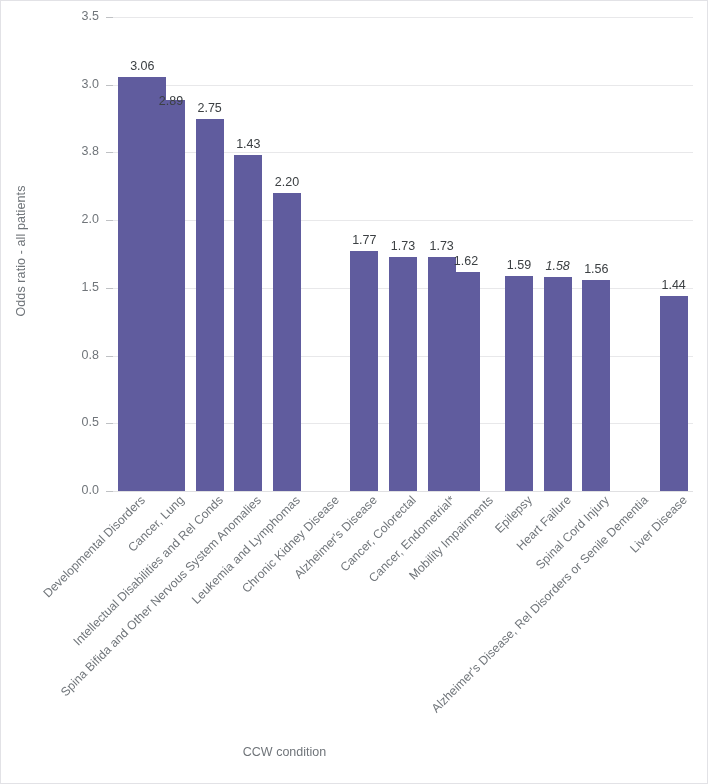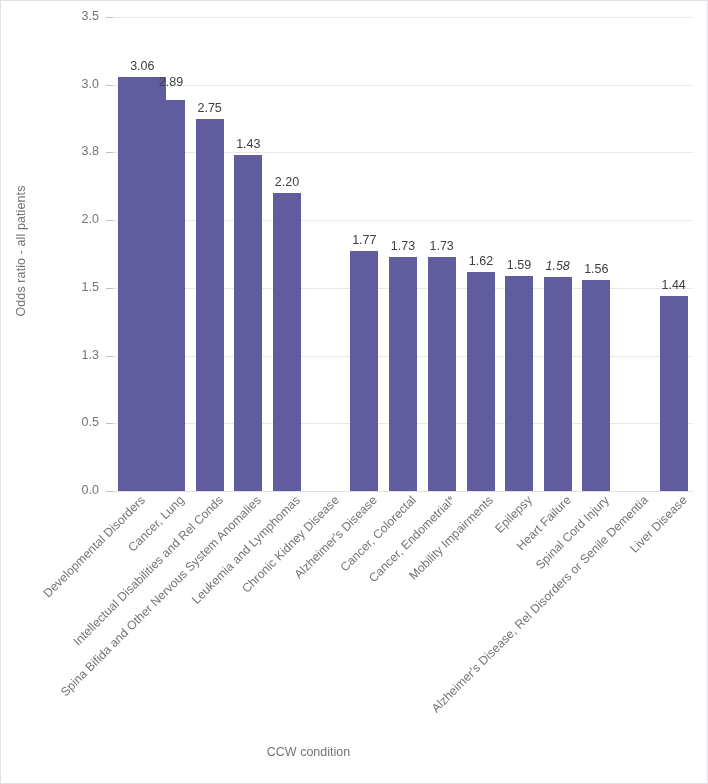--- a/index.html
+++ b/index.html
@@ -136,21 +136,20 @@
   }
 
   #x-axis-title {
     position: absolute;
     left: 0;
     top: 744px;
     width: 567px;
     text-align: center;
     font-size: 12.5px;
     color: #70757a;
-    padding-left: 24px;
   }
 </style>
 </head>
 <body>
 
 <div id="chart-canvas">
 
   <div id="y-axis-title">
     <span>Odds ratio - all patients</span>
   </div>
@@ -159,21 +158,21 @@
       <div class="tick" style="top: 474px;">
         <div class="dash"></div>
         <div class="txt">0.0</div>
       </div>
       <div class="tick" style="top: 406.286px;">
         <div class="dash"></div>
         <div class="txt">0.5</div>
       </div>
       <div class="tick" style="top: 338.571px;">
         <div class="dash"></div>
-        <div class="txt">1.3</div>
+        <div class="txt">0.8</div>
       </div>
       <div class="tick" style="top: 270.857px;">
         <div class="dash"></div>
         <div class="txt">1.5</div>
       </div>
       <div class="tick" style="top: 203.143px;">
         <div class="dash"></div>
         <div class="txt">2.0</div>
       </div>
       <div class="tick" style="top: 135.429px;">
@@ -198,21 +197,21 @@
       <div class="gridline" style="top: 203.143px;"></div>
       <div class="gridline" style="top: 135.429px;"></div>
       <div class="gridline" style="top: 67.7143px;"></div>
       <div class="gridline" style="top: 0px;"></div>
       <div class="bar-slot" style="left: 5.33333px; width: 48px; margin-top: 12px;">
         <div class="bar" style="height: 414.411px; background: rgb(96, 92, 158);"></div>
         <div class="bar-value" style="bottom: 418.411px;">3.06</div>
       </div>
       <div class="bar-slot" style="left: 44px; width: 28px;">
         <div class="bar" style="height: 391.389px; background: rgb(96, 92, 158);"></div>
-        <div class="bar-value" style="bottom: 402px;">2.89</div>
+        <div class="bar-value" style="bottom: 383px;">2.89</div>
       </div>
       <div class="bar-slot" style="left: 82.6667px; width: 28px;">
         <div class="bar" style="height: 372.429px; background: rgb(96, 92, 158);"></div>
         <div class="bar-value" style="bottom: 376.429px;">2.75</div>
       </div>
       <div class="bar-slot" style="left: 121.333px; width: 28px;">
         <div class="bar" style="height: 335.863px; background: rgb(96, 92, 158);"></div>
         <div class="bar-value" style="bottom: 339.863px;">1.43</div>
       </div>
       <div class="bar-slot" style="left: 160px; width: 28px;">
@@ -224,21 +223,21 @@
         <div class="bar-value" style="bottom: 243.709px;">1.77</div>
       </div>
       <div class="bar-slot" style="left: 276px; width: 28px;">
         <div class="bar" style="height: 234.291px; background: rgb(96, 92, 158);"></div>
         <div class="bar-value" style="bottom: 238.291px;">1.73</div>
       </div>
       <div class="bar-slot" style="left: 314.667px; width: 28px;">
         <div class="bar" style="height: 234.291px; background: rgb(96, 92, 158);"></div>
         <div class="bar-value" style="bottom: 238.291px;">1.73</div>
       </div>
-      <div class="bar-slot" style="left: 354px; width: 28px; margin-top: 26px;">
+      <div class="bar-slot" style="left: 339px; width: 28px; margin-top: 26px;">
         <div class="bar" style="height: 219.394px; background: rgb(96, 92, 158);"></div>
         <div class="bar-value" style="bottom: 223.394px;">1.62</div>
       </div>
       <div class="bar-slot" style="left: 392px; width: 28px;">
         <div class="bar" style="height: 215.331px; background: rgb(96, 92, 158);"></div>
         <div class="bar-value" style="bottom: 219.331px;">1.59</div>
       </div>
       <div class="bar-slot" style="left: 430.667px; width: 28px; font-style: italic;">
         <div class="bar" style="height: 213.977px; background: rgb(96, 92, 158);"></div>
         <div class="bar-value" style="bottom: 217.977px;">1.58</div>

